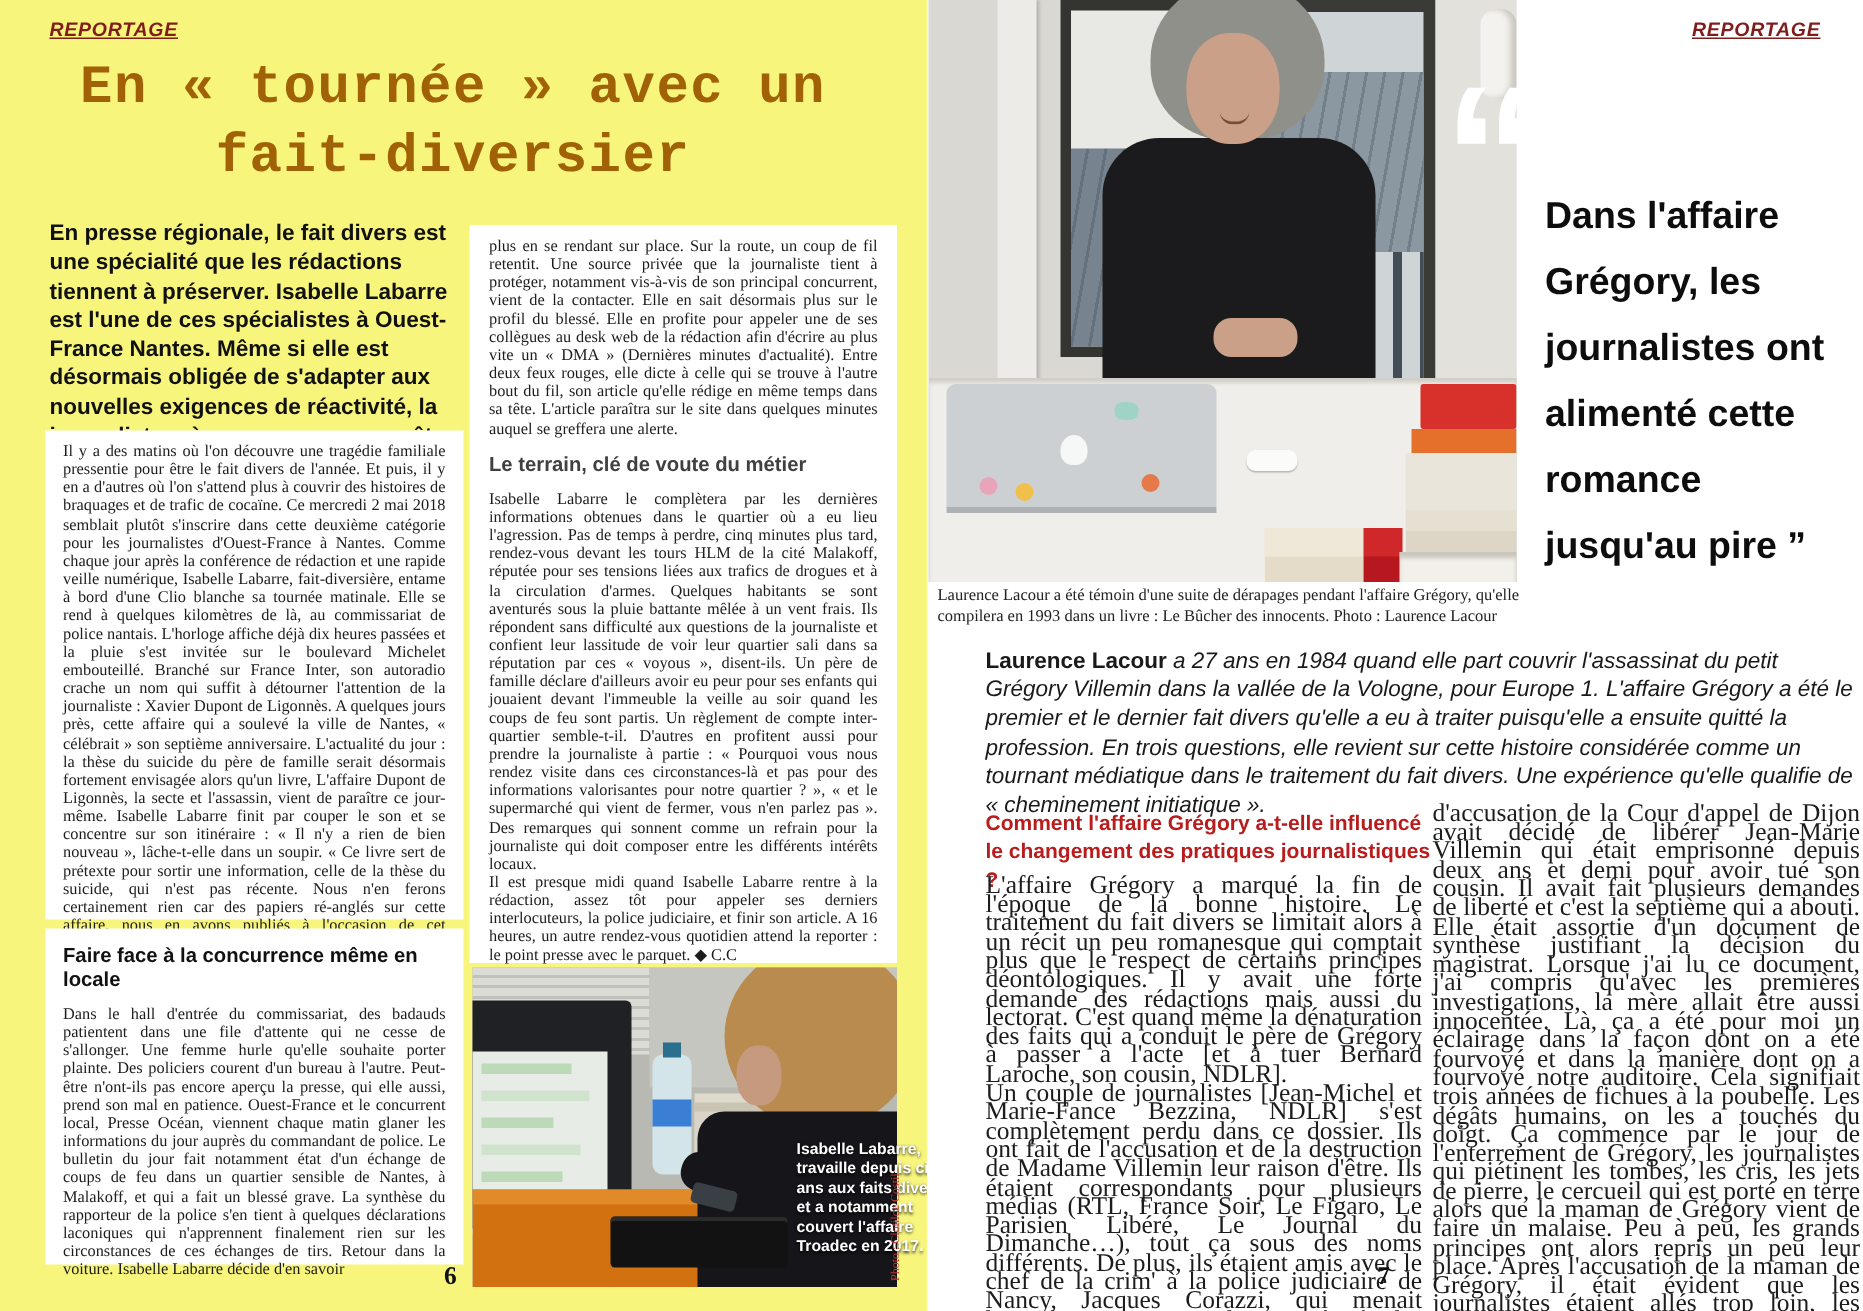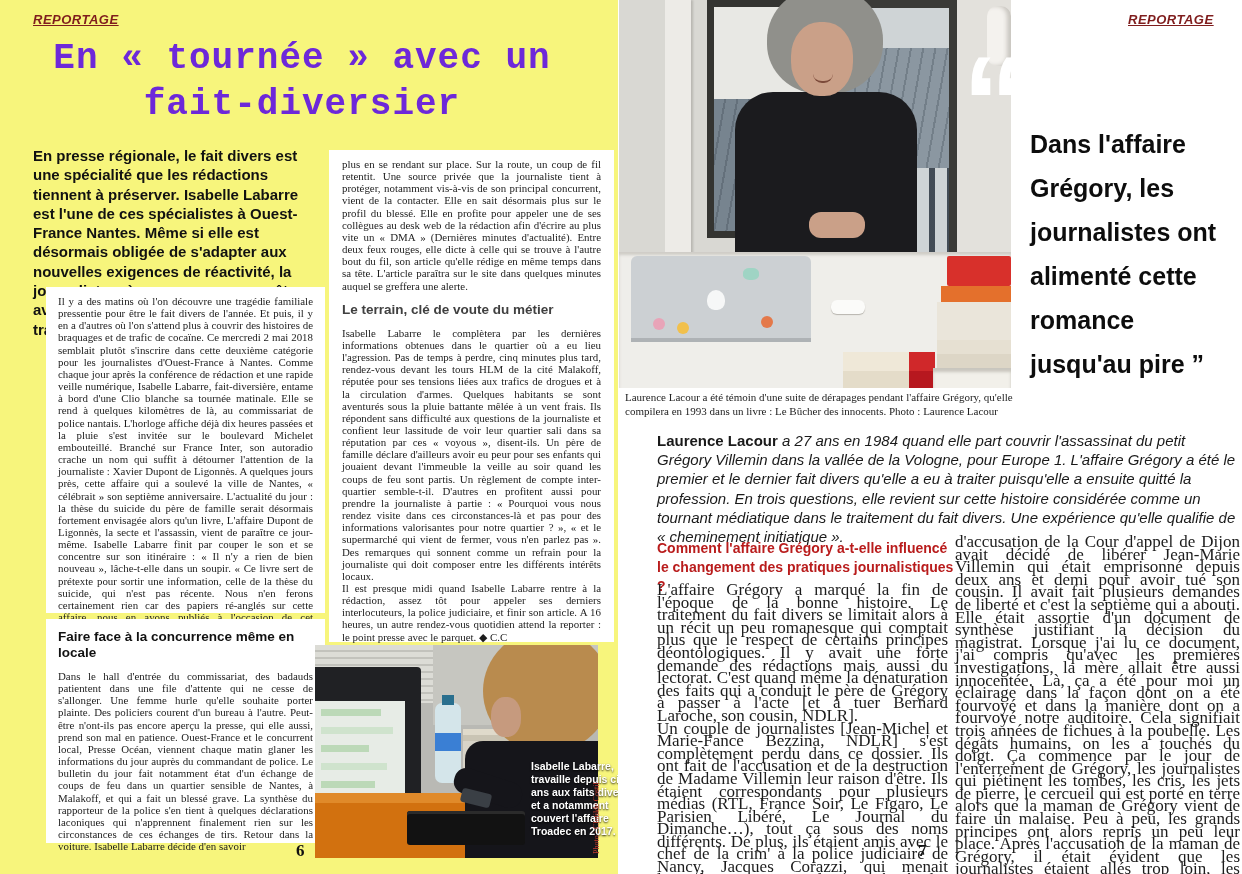--- a/index.html
+++ b/index.html
@@ -8,24 +8,24 @@
   .abs{position:absolute;}
 
   
   .page-left{left:0;top:0;width:618px;height:874px;background:#f7f57c;}
   .kicker{font-size:13px;font-weight:bold;font-style:italic;letter-spacing:.5px;
           text-decoration:underline;color:#7f1d1d;}
   .l-kicker{left:33px;top:12px;}
   .l-title{left:0;top:36px;width:604px;text-align:center;
            font-family:"Liberation Mono","DejaVu Sans Mono",monospace;
            font-weight:bold;font-size:36px;line-height:46px;letter-spacing:1px;
-           white-space:pre-line;color:#6d28d9;}
+           white-space:pre-line;color:#a16207;}
   .standfirst{left:33px;top:146px;width:272px;font-weight:bold;
               font-size:15px;line-height:19.3px;color:#111;}
-  .whitebox{background:#fff;margin-left:16px;}
+  .whitebox{background:#fff;}
   .body-serif{font-family:"Liberation Serif","DejaVu Serif",serif;
               font-size:10.9px;line-height:12.15px;text-align:justify;color:#1c1c1c;}
   .box-c1a{left:30px;top:287px;width:279px;height:326px;padding:8px 12px;box-sizing:border-box;}
   .box-c1b{left:30px;top:619px;width:279px;height:224px;padding:8px 12px;box-sizing:border-box;}
   .box-c2{left:313px;top:150px;width:285px;height:492px;padding:8px 13px;box-sizing:border-box;}
   .subhead{font-size:13.5px;font-weight:bold;line-height:16px;margin:2px 0 9px 0;color:#111;}
   .subhead2{font-size:13.5px;font-weight:bold;line-height:16px;margin:10px 0 9px 0;color:#404040;}
   .pagenum{font-family:"Liberation Serif",serif;font-weight:bold;font-size:17px;color:#111;}
   .l-pagenum{left:296px;top:841px;}
   .r-pagenum{left:918px;top:841px;}

